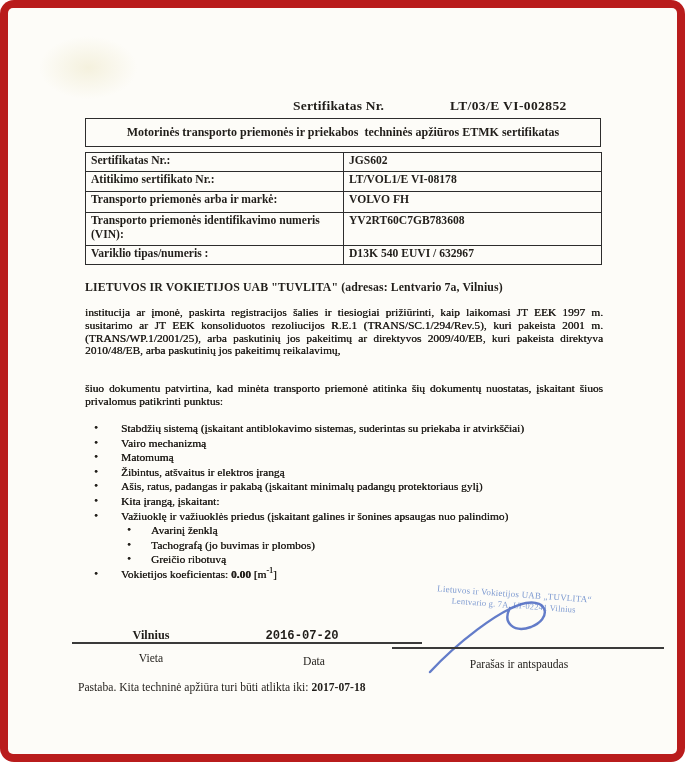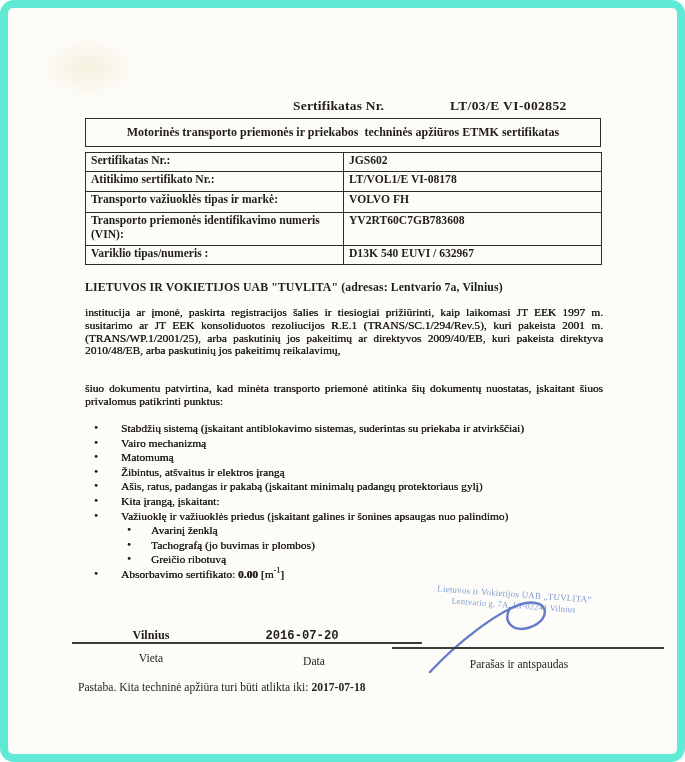--- a/index.html
+++ b/index.html
@@ -1,17 +1,17 @@
 <!DOCTYPE html>
 <html><head>
 <meta charset="utf-8">
 <style>
   html,body{margin:0;padding:0;background:#ffffff;}
   body{width:685px;height:762px;position:relative;font-family:"Liberation Serif", serif;}
-  .frame{position:absolute;left:0;top:0;width:685px;height:762px;background:#5eead4;border-radius:14px;}
+  .frame{position:absolute;left:0;top:0;width:685px;height:762px;background:#b91c1c;border-radius:14px;}
   .page{position:absolute;left:8px;top:8px;width:669px;height:746px;border-radius:5px;color:#211e1a;
         background:
           radial-gradient(70px 45px at 12% 8%, rgba(236,230,196,.5), rgba(236,230,196,0) 70%),
           #fdfcf8;
         overflow:hidden;}
   .abs{position:absolute;}
   .b{font-weight:bold;}
   .scan{text-shadow:0.3px 0 0 currentColor;}
   
   .title-label{left:285px;top:90px;font-size:13.5px;letter-spacing:.2px;}
@@ -82,21 +82,21 @@
       <tbody>
           <tr class="r1">
         <td>Sertifikatas Nr.:</td>
         <td>JGS602</td>
       </tr>
       <tr class="r2">
         <td>Atitikimo sertifikato Nr.:</td>
         <td>LT/VOL1/E VI-08178</td>
       </tr>
       <tr class="r3">
-        <td>Transporto važiuoklės tipas ir markė:</td>
+        <td>Transporto priemonės arba ir markė:</td>
         <td>VOLVO FH</td>
       </tr>
       <tr class="r4">
         <td>Transporto priemonės identifikavimo numeris (VIN):</td>
         <td>YV2RT60C7GB783608</td>
       </tr>
       <tr class="r5">
         <td>Variklio tipas/numeris :</td>
         <td>D13K 540 EUVI / 632967</td>
       </tr>
@@ -113,21 +113,21 @@
       <li class="l1">Vairo mechanizmą</li>
       <li class="l1">Matomumą</li>
       <li class="l1">Žibintus, atšvaitus ir elektros įrangą</li>
       <li class="l1">Ašis, ratus, padangas ir pakabą (įskaitant minimalų padangų protektoriaus gylį)</li>
       <li class="l1">Kita įrangą, įskaitant:</li>
       <li class="l1">Važiuoklę ir važiuoklės priedus (įskaitant galines ir šonines apsaugas nuo palindimo)</li>
       <li class="l2">Avarinį ženklą</li>
       <li class="l2">Tachografą (jo buvimas ir plombos)</li>
       <li class="l2">Greičio ribotuvą</li>
       <li class="l1">
-        <span>Absorbavimo sertifikato:</span>
+        <span>Vokietijos koeficientas:</span>
         <span class="b">0.00</span>
         <span><span>[m</span><sup>-1</sup><span>]</span></span>
       </li>
     </ul>
 
     <div class="abs stamp" style="color:#7f9bd1;">
       <div class="s1">Lietuvos ir Vokietijos UAB „TUVLITA“</div>
       <div class="s2">Lentvario g. 7A, LT-02241 Vilnius</div>
     </div>
 

